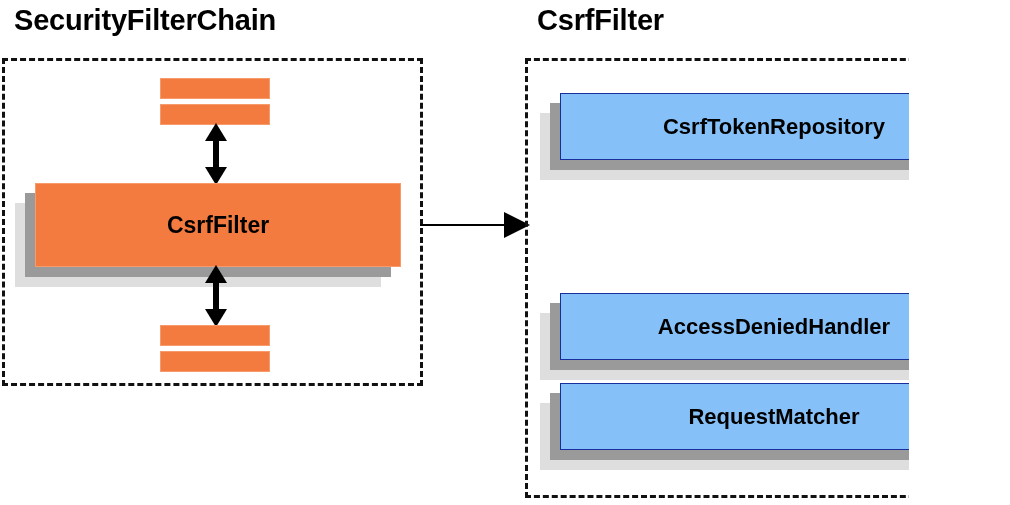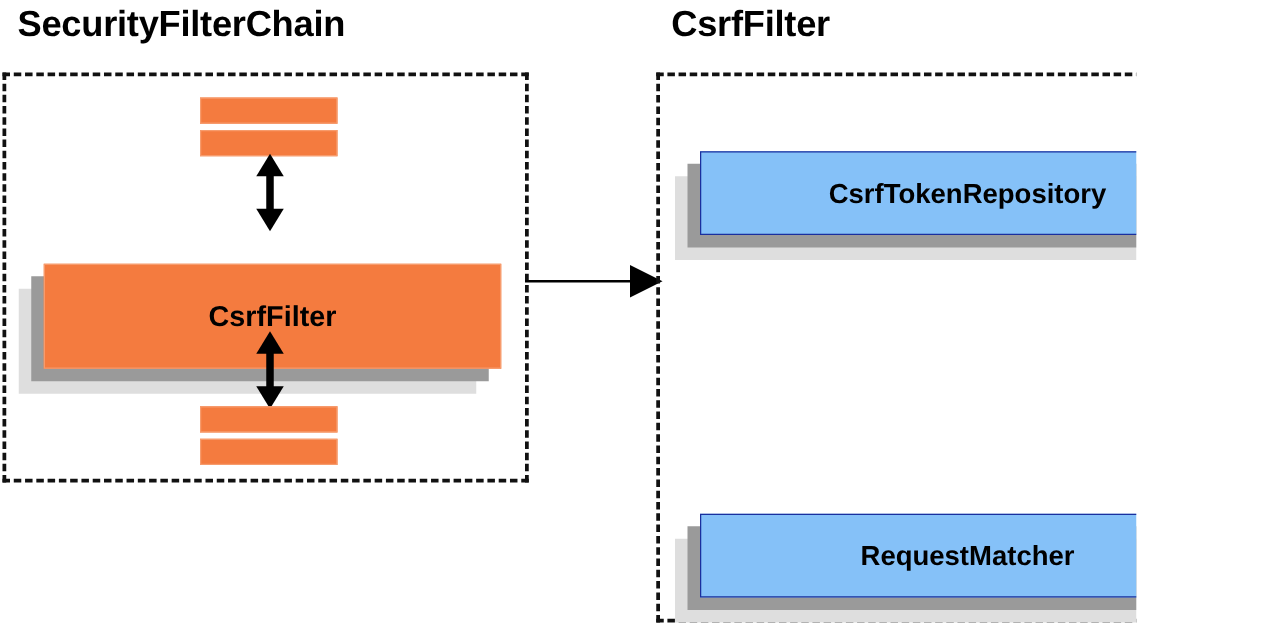--- a/index.html
+++ b/index.html
@@ -44,21 +44,20 @@
 
   
   .card {
     position: absolute;
   }
   .card .shadow-light,
   .card .shadow-dark,
   .card .face {
     position: absolute;
     box-sizing: border-box;
-    margin-top: 28px;
   }
   .card .shadow-light {
     background: #dedede;
     left: -20px;
     top: 20px;
     width: 100%;
     height: 100%;
   }
   .card .shadow-dark {
     background: #9a9a9a;
@@ -161,20 +160,27 @@
 
   <div class="card blue" style="left:560px; top:93px; width:428px; height:67px;">
     <div class="shadow-light"></div>
     <div class="shadow-dark"></div>
     <div class="face">
       <span class="card-label">CsrfTokenRepository</span>
     </div>
   </div>
 
 
+  <div class="card blue" style="left:560px; top:293px; width:428px; height:67px;">
+    <div class="shadow-light"></div>
+    <div class="shadow-dark"></div>
+    <div class="face">
+      <span class="card-label">AccessDeniedHandler</span>
+    </div>
+  </div>
 
   <div class="card blue" style="left:560px; top:383px; width:428px; height:67px;">
     <div class="shadow-light"></div>
     <div class="shadow-dark"></div>
     <div class="face">
       <span class="card-label">RequestMatcher</span>
     </div>
   </div>
 
 </div>

